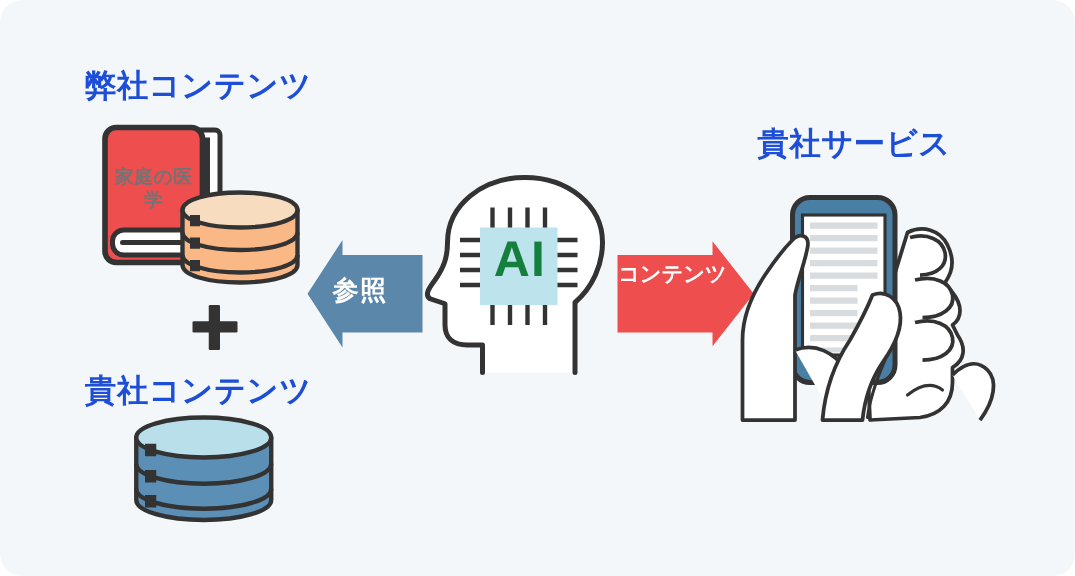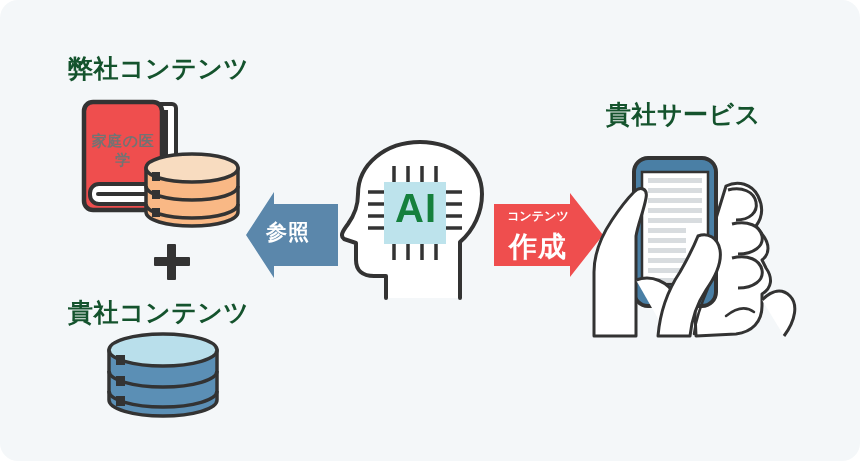--- a/index.html
+++ b/index.html
@@ -17,21 +17,21 @@
     background: #f4f7f9;
     border-radius: 18px;
     overflow: hidden;
   }
   .abs { position: absolute; }
 
   
   .heading {
     font-size: 25px;
     font-weight: bold;
-    color: #14532d;
+    color: #1d4ed8;
     letter-spacing: 0.5px;
     white-space: nowrap;
     font-family: "DejaVu Sans", "Liberation Sans", sans-serif;
   }
   #title-our-content { left: 68px; top: 52px; }
   #title-your-content { left: 68px; top: 296px; }
   #title-your-service { left: 606px; top: 98px; }
 
   
   #plus-sign {
@@ -68,21 +68,21 @@
     white-space: nowrap;
     font-family: "DejaVu Sans", "Liberation Sans", sans-serif;
   }
   #label-reference {
     left: 0px; top: 28px; width: 88px;
     font-size: 21px;
     letter-spacing: 1px;
   }
   #label-create-top {
     left: 2px; top: 16px; width: 92px;
-    font-size: 12px;
+    font-size: 17px;
     letter-spacing: 0px;
   }
   #label-create-bottom {
     left: 2px; top: 36px; width: 92px;
     font-size: 28px;
     letter-spacing: 1px;
   }
 
   
   #head-group { left: 334px; top: 138px; width: 170px; height: 168px; }
@@ -172,21 +172,20 @@
       <path d="M94,14 L30,14 L30,2 L2,45 L30,88 L30,76 L94,76 Z" fill="#5b87ab"></path>
     </svg>
     <div class="arrow-label" id="label-reference">参照</div>
   </div>
 
   <div class="abs" id="arrow-create">
     <svg class="arrow-svg" width="116" height="90" viewBox="0 0 116 90">
       <path d="M4,12 L80,12 L80,1 L113,43 L80,85 L80,74 L4,74 Z" fill="#ef4e4e"></path>
     </svg>
     <div class="arrow-label" id="label-create-top">コンテンツ</div>
-    <div class="arrow-label" id="label-create-bottom">作成</div>
   </div>
 
   <div class="abs" id="head-group">
     <svg width="170" height="168" viewBox="0 0 170 168">
 
       <path d="M126,160 L126,104 C140,92 148,74 148,56
                C148,26 120,4 86,4
                C52,4 24,26 24,56
                C24,68 21,76 14,86
                C8,94 6,98 10,101 L22,105

